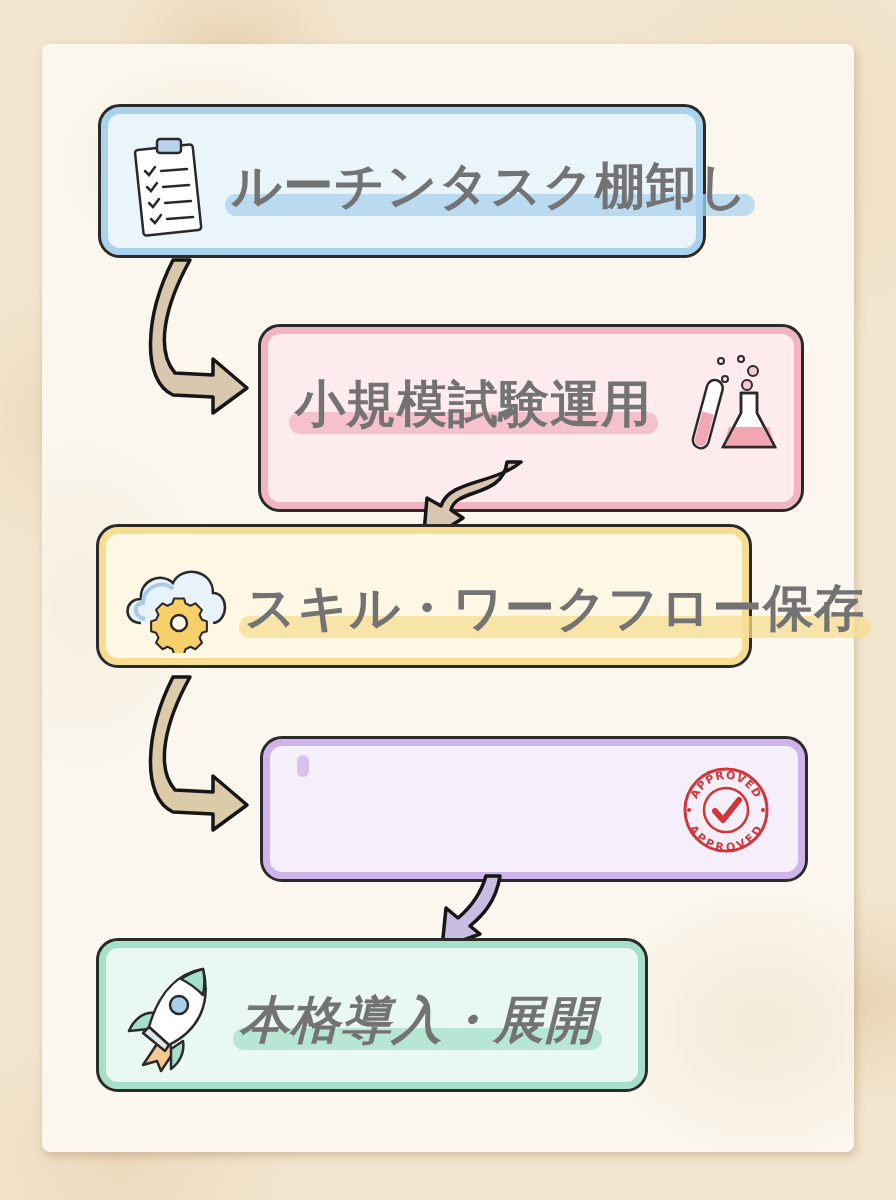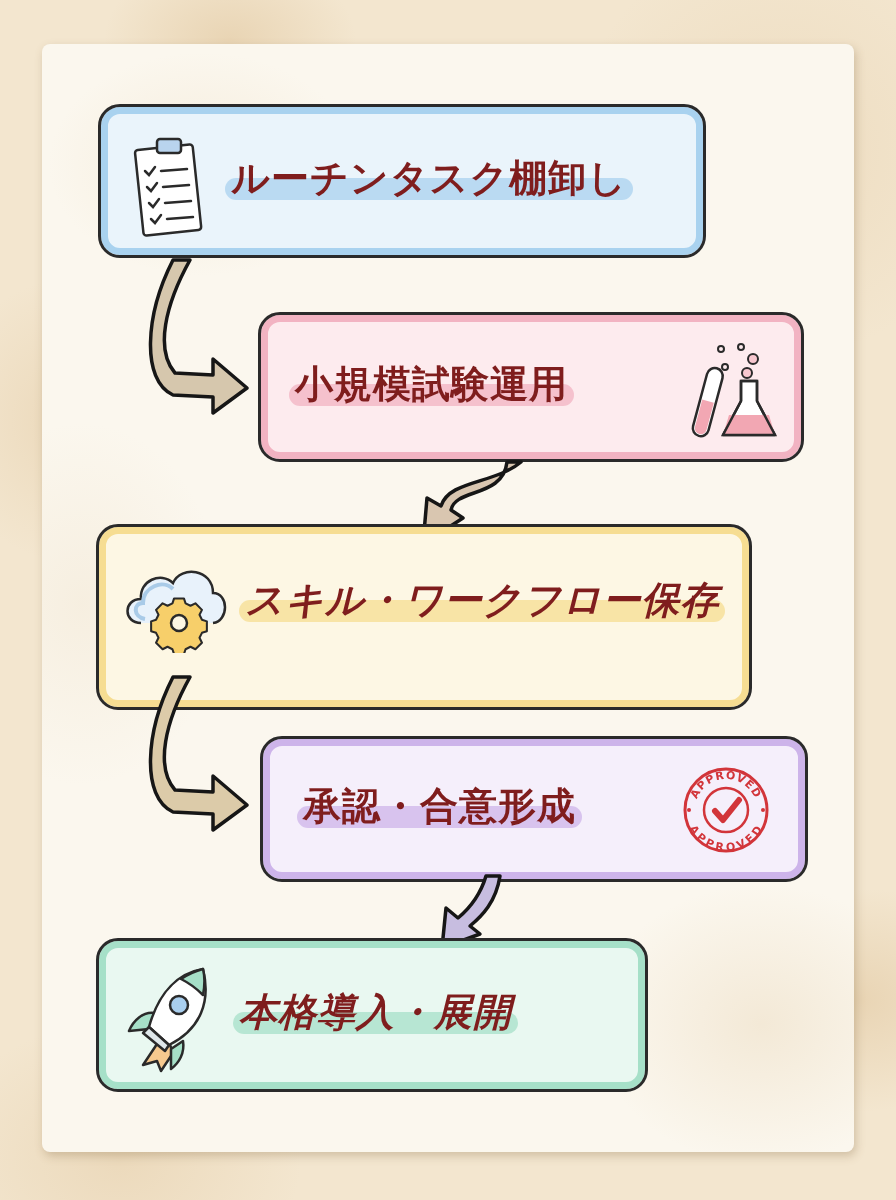--- a/index.html
+++ b/index.html
@@ -27,21 +27,21 @@
     position:absolute; box-sizing:border-box;
     border:3px solid #2a2a2a; border-radius:22px;
     display:flex; align-items:center;
   }
   .step .label-wrap { position:relative; display:inline-block; }
   .step .hl {
     position:absolute; left:-6px; right:-6px; bottom:4px; height:22px;
     border-radius:11px; opacity:0.75;
   }
   .step .label {
-    position:relative; font-size:38px; font-weight:bold; color:#7f1d1d;
+    position:relative; font-size:50px; font-weight:bold; color:#737373;
     letter-spacing:1px; white-space:nowrap;
   }
   .icon { position:absolute; }
   .arrow { position:absolute; }
 </style>
 </head>
 <body>
 
 <div class="paper"></div>
 
@@ -63,21 +63,21 @@
   <div class="label-wrap" style="position:absolute;left:130px;top:46px;">
     <div class="hl" style="background:#a9d2ef;"></div>
     <span class="label">ルーチンタスク棚卸し</span>
   </div>
 </div>
 
 <svg class="arrow" style="left:145px;top:255px;" width="110" height="160" viewBox="0 0 110 160">
   <path d="M45 5 C20 50 10 95 30 118 L68 120 L68 104 L102 133 L68 158 L68 142 L28 140 C-4 125 0 60 28 5 Z" fill="#d6c7ad" stroke="#161616" stroke-width="3.5" stroke-linejoin="round"></path>
 </svg>
 
-<div class="step" style="left:258px;top:312px;width:546px;height:150px;background:#fdebee;box-shadow:0 0 0 7px #f2b3c2 inset;padding-left:20px;">
+<div class="step" style="left:258px;top:324px;width:546px;height:188px;background:#fdebee;box-shadow:0 0 0 7px #f2b3c2 inset;padding-left:20px;">
   <div class="label-wrap" style="position:absolute;left:34px;top:44px;">
     <div class="hl" style="background:#f2b3c2;"></div>
     <span class="label">小規模試験運用</span>
   </div>
   <svg class="icon" style="left:428px;top:20px;" width="90" height="110" viewBox="0 0 90 110">
     <circle cx="32" cy="14" r="3" fill="none" stroke="#2a2a2a" stroke-width="2"></circle>
     <circle cx="52" cy="12" r="3" fill="none" stroke="#2a2a2a" stroke-width="2"></circle>
     <circle cx="64" cy="24" r="5" fill="#f7c7cf" stroke="#2a2a2a" stroke-width="2"></circle>
     <circle cx="58" cy="38" r="5" fill="#f7c7cf" stroke="#2a2a2a" stroke-width="2"></circle>
     <circle cx="36" cy="32" r="3" fill="none" stroke="#2a2a2a" stroke-width="2"></circle>
@@ -88,21 +88,21 @@
     <path d="M52 46 h16 v20 l18 34 h-52 l18 -34 z" fill="#fff" stroke="#2a2a2a" stroke-width="2.5" stroke-linejoin="round"></path>
     <path d="M40 80 h40 l6 20 h-52 z" fill="#f2a7b3"></path>
     <path d="M52 46 h16 v20 l18 34 h-52 l18 -34 z" fill="none" stroke="#2a2a2a" stroke-width="2.5"></path>
   </svg>
 </div>
 
 <svg class="arrow" style="left:415px;top:458px;" width="115" height="92" viewBox="0 0 115 92">
   <path d="M92 4 C88 40 40 30 36 52 L48 60 L8 86 L12 40 L26 48 C34 22 80 26 106 4 Z" fill="#d9c6b0" stroke="#161616" stroke-width="3.5" stroke-linejoin="round"></path>
 </svg>
 
-<div class="step" style="left:96px;top:524px;width:656px;height:186px;background:#fdf7e4;box-shadow:0 0 0 7px #f6dd92 inset;font-style:italic;">
+<div class="step" style="left:96px;top:524px;width:656px;height:144px;background:#fdf7e4;box-shadow:0 0 0 7px #f6dd92 inset;">
   <svg class="icon" style="left:22px;top:34px;" width="112" height="92" viewBox="0 0 112 92">
     <path d="M20 62 C2 62 2 38 20 38 C18 20 40 10 52 22 C60 4 92 8 92 32 C108 32 108 60 92 62" fill="#e8f2fb" stroke="#2a2a2a" stroke-width="2.5"></path>
     <path d="M24 58 C12 56 12 42 22 42 C22 26 42 18 52 28" fill="none" stroke="#a9cbe8" stroke-width="4"></path>
     <g transform="translate(58 62)">
       <path d="M-6 -24 h12 l2 6 l6 3 l6 -3 l8 8 l-3 6 l3 6 l6 2 v12 l-6 2 l-3 6 l3 6 l-8 8 l-6 -3 l-6 3 l-2 6 h-12 l-2 -6 l-6 -3 l-6 3 l-8 -8 l3 -6 l-3 -6 l-6 -2 v-12 l6 -2 l3 -6 l-3 -6 l8 -8 l6 3 l6 -3 z" transform="scale(0.82) translate(0 -6)" fill="#f7cf6a" stroke="#2a2a2a" stroke-width="2.5" stroke-linejoin="round"></path>
       <circle cx="0" cy="0" r="8" fill="#fdf7e4" stroke="#2a2a2a" stroke-width="2.5"></circle>
     </g>
   </svg>
   <div class="label-wrap" style="position:absolute;left:146px;top:48px;">
     <div class="hl" style="background:#f6dd92;"></div>
@@ -110,21 +110,20 @@
   </div>
 </div>
 
 <svg class="arrow" style="left:145px;top:672px;" width="110" height="160" viewBox="0 0 110 160">
   <path d="M45 5 C20 50 10 95 30 118 L68 120 L68 104 L102 133 L68 158 L68 142 L28 140 C-4 125 0 60 28 5 Z" fill="#dccba9" stroke="#161616" stroke-width="3.5" stroke-linejoin="round"></path>
 </svg>
 
 <div class="step" style="left:260px;top:736px;width:548px;height:146px;background:#f5effb;box-shadow:0 0 0 7px #cdb4ea inset;">
   <div class="label-wrap" style="position:absolute;left:40px;top:42px;">
     <div class="hl" style="background:#cdb4ea;"></div>
-    <span class="label">承認・合意形成</span>
   </div>
   <svg class="icon" style="left:418px;top:26px;" width="90" height="90" viewBox="0 0 90 90">
     <defs>
       <path id="arcTop" d="M14 45 A31 31 0 0 1 76 45"></path>
       <path id="arcBot" d="M12 45 A33 33 0 0 0 78 45"></path>
     </defs>
     <circle cx="45" cy="45" r="41" fill="none" stroke="#d2353a" stroke-width="3"></circle>
     <circle cx="45" cy="45" r="22" fill="none" stroke="#d2353a" stroke-width="2.5"></circle>
     <circle cx="8" cy="45" r="2" fill="#d2353a"></circle>
     <circle cx="82" cy="45" r="2" fill="#d2353a"></circle>

